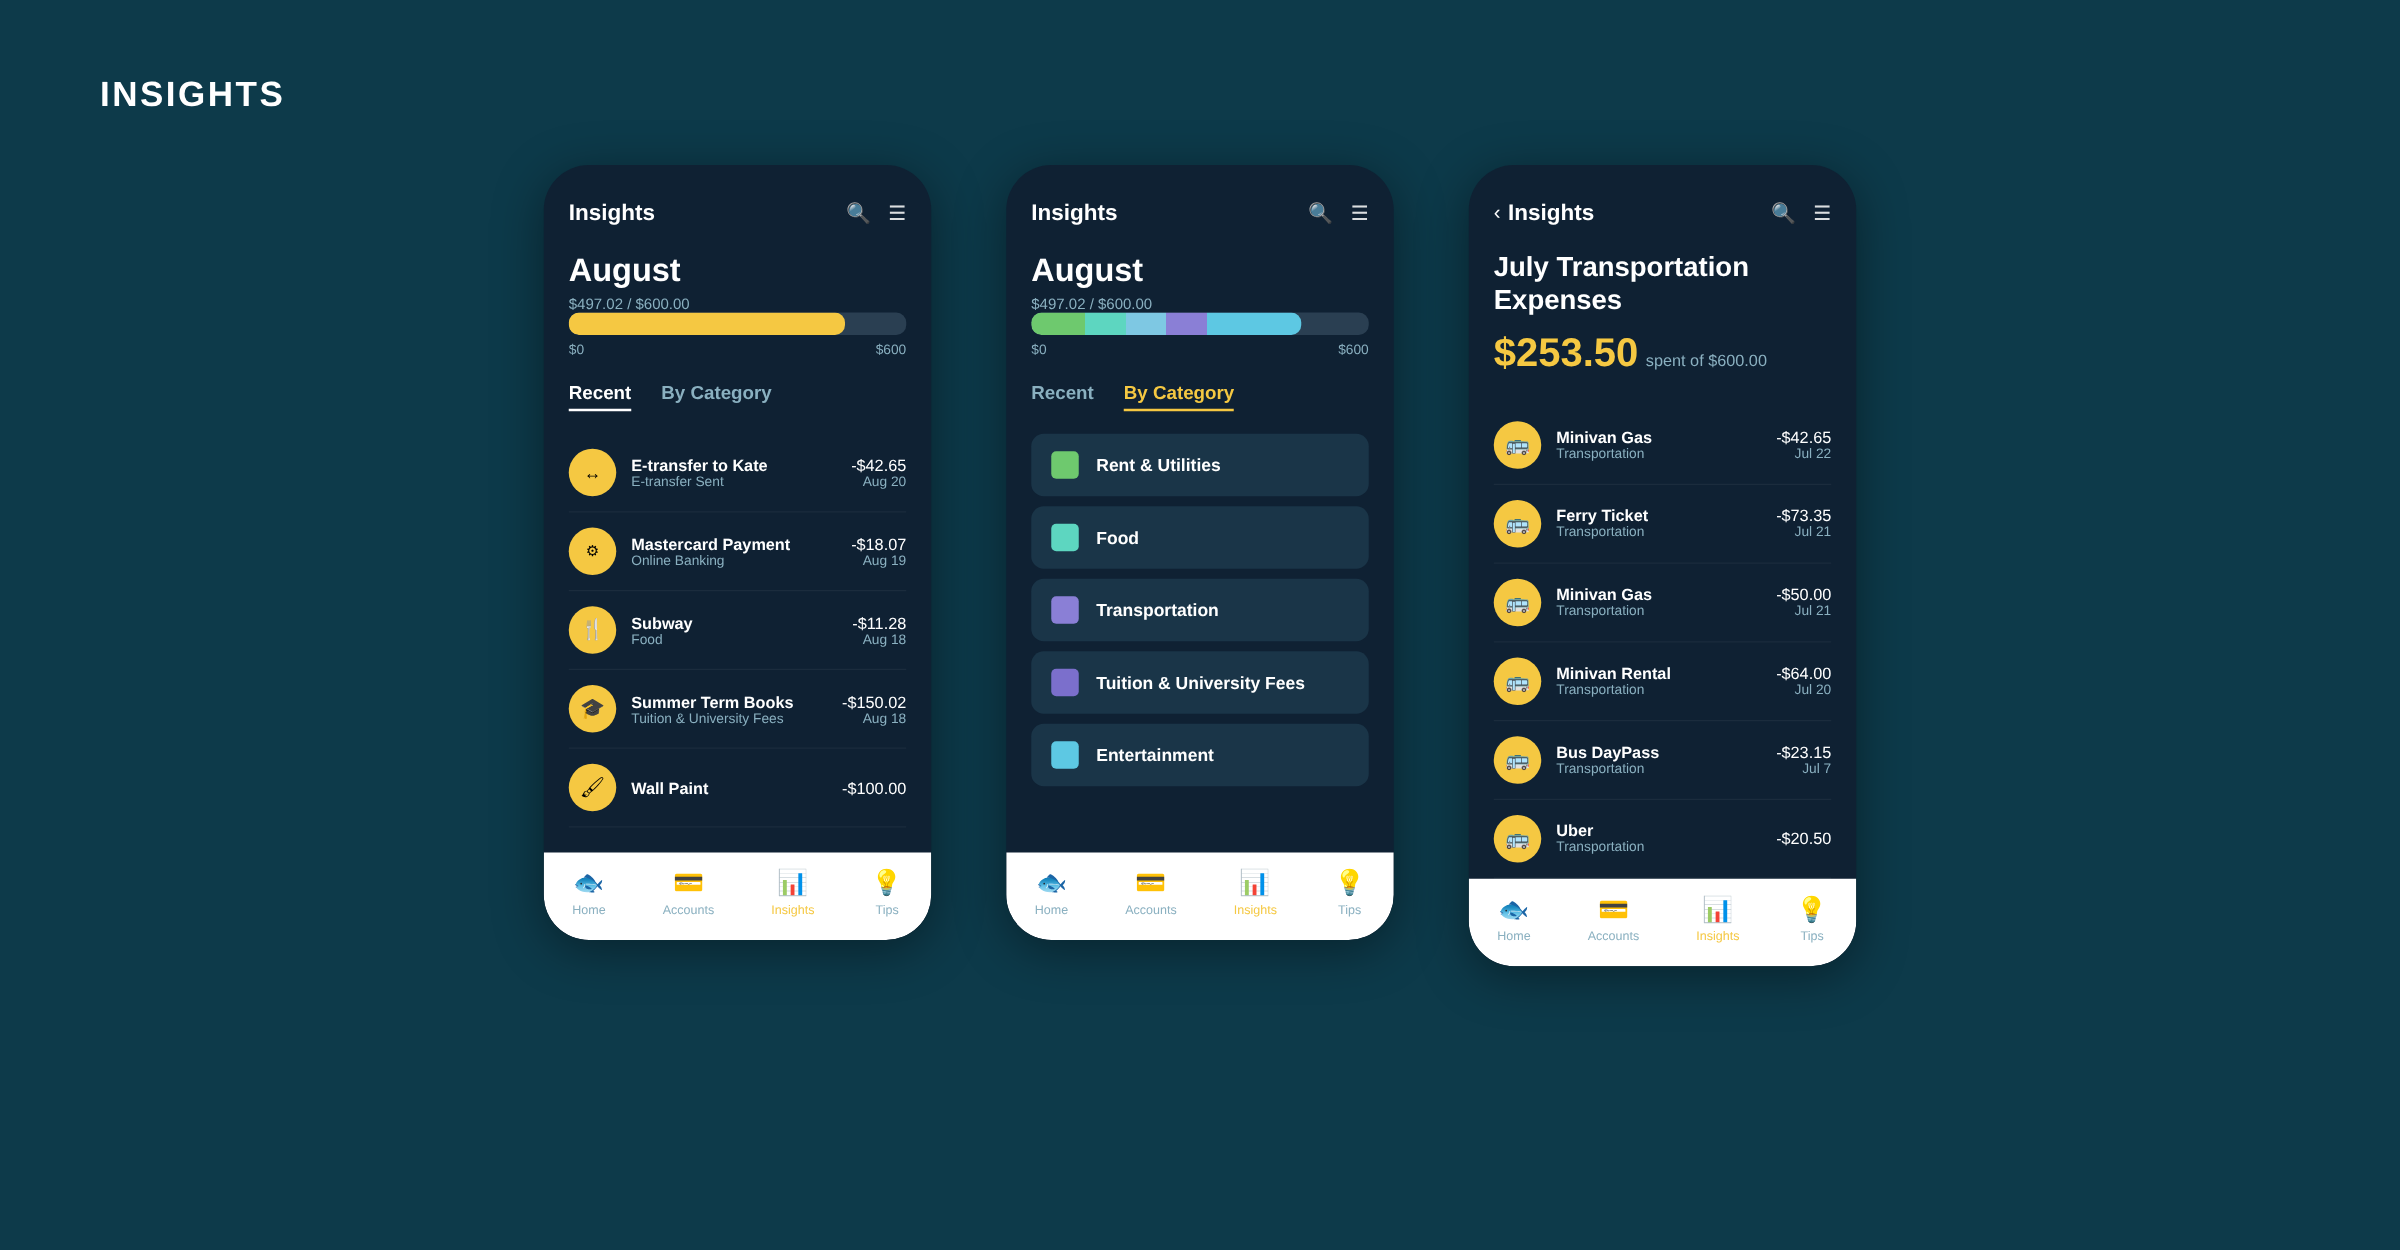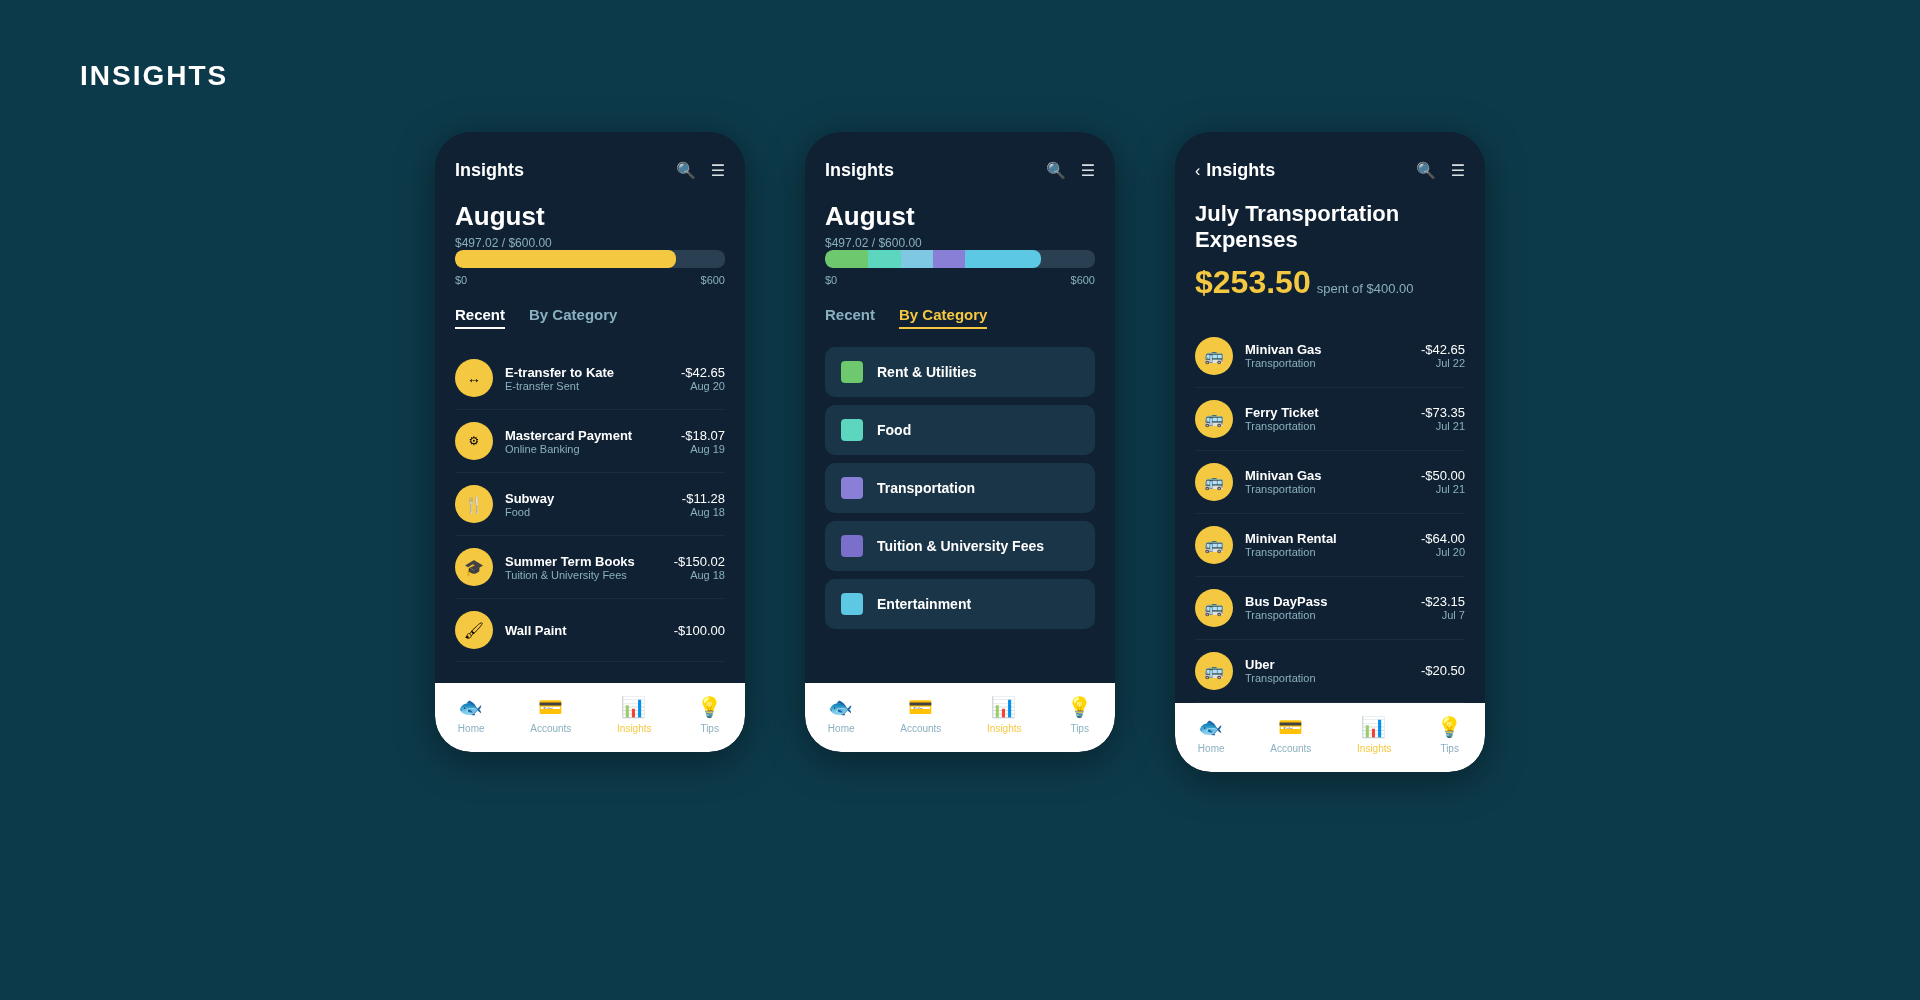--- a/index.html
+++ b/index.html
@@ -397,21 +397,21 @@
           <span class="phone-header-title">Insights</span>
         </div>
         <div class="phone-header-icons">
           <span class="icon-btn">🔍</span>
           <span class="icon-btn">☰</span>
         </div>
       </div>
       <div class="expense-title">July Transportation Expenses</div>
       <div class="expense-header-row">
         <span class="expense-amount">$253.50</span>
-        <span class="expense-spent">spent of $400.00</span>
+        <span class="expense-spent">spent of $600.00</span>
       </div>
       <div class="transaction-list">
         <div class="transaction-item">
           <div class="tx-icon">🚌</div>
           <div class="tx-info">
             <div class="tx-name">Minivan Gas</div>
             <div class="tx-cat">Transportation</div>
           </div>
           <div class="tx-right">
             <div class="tx-amount">-$42.65</div>

